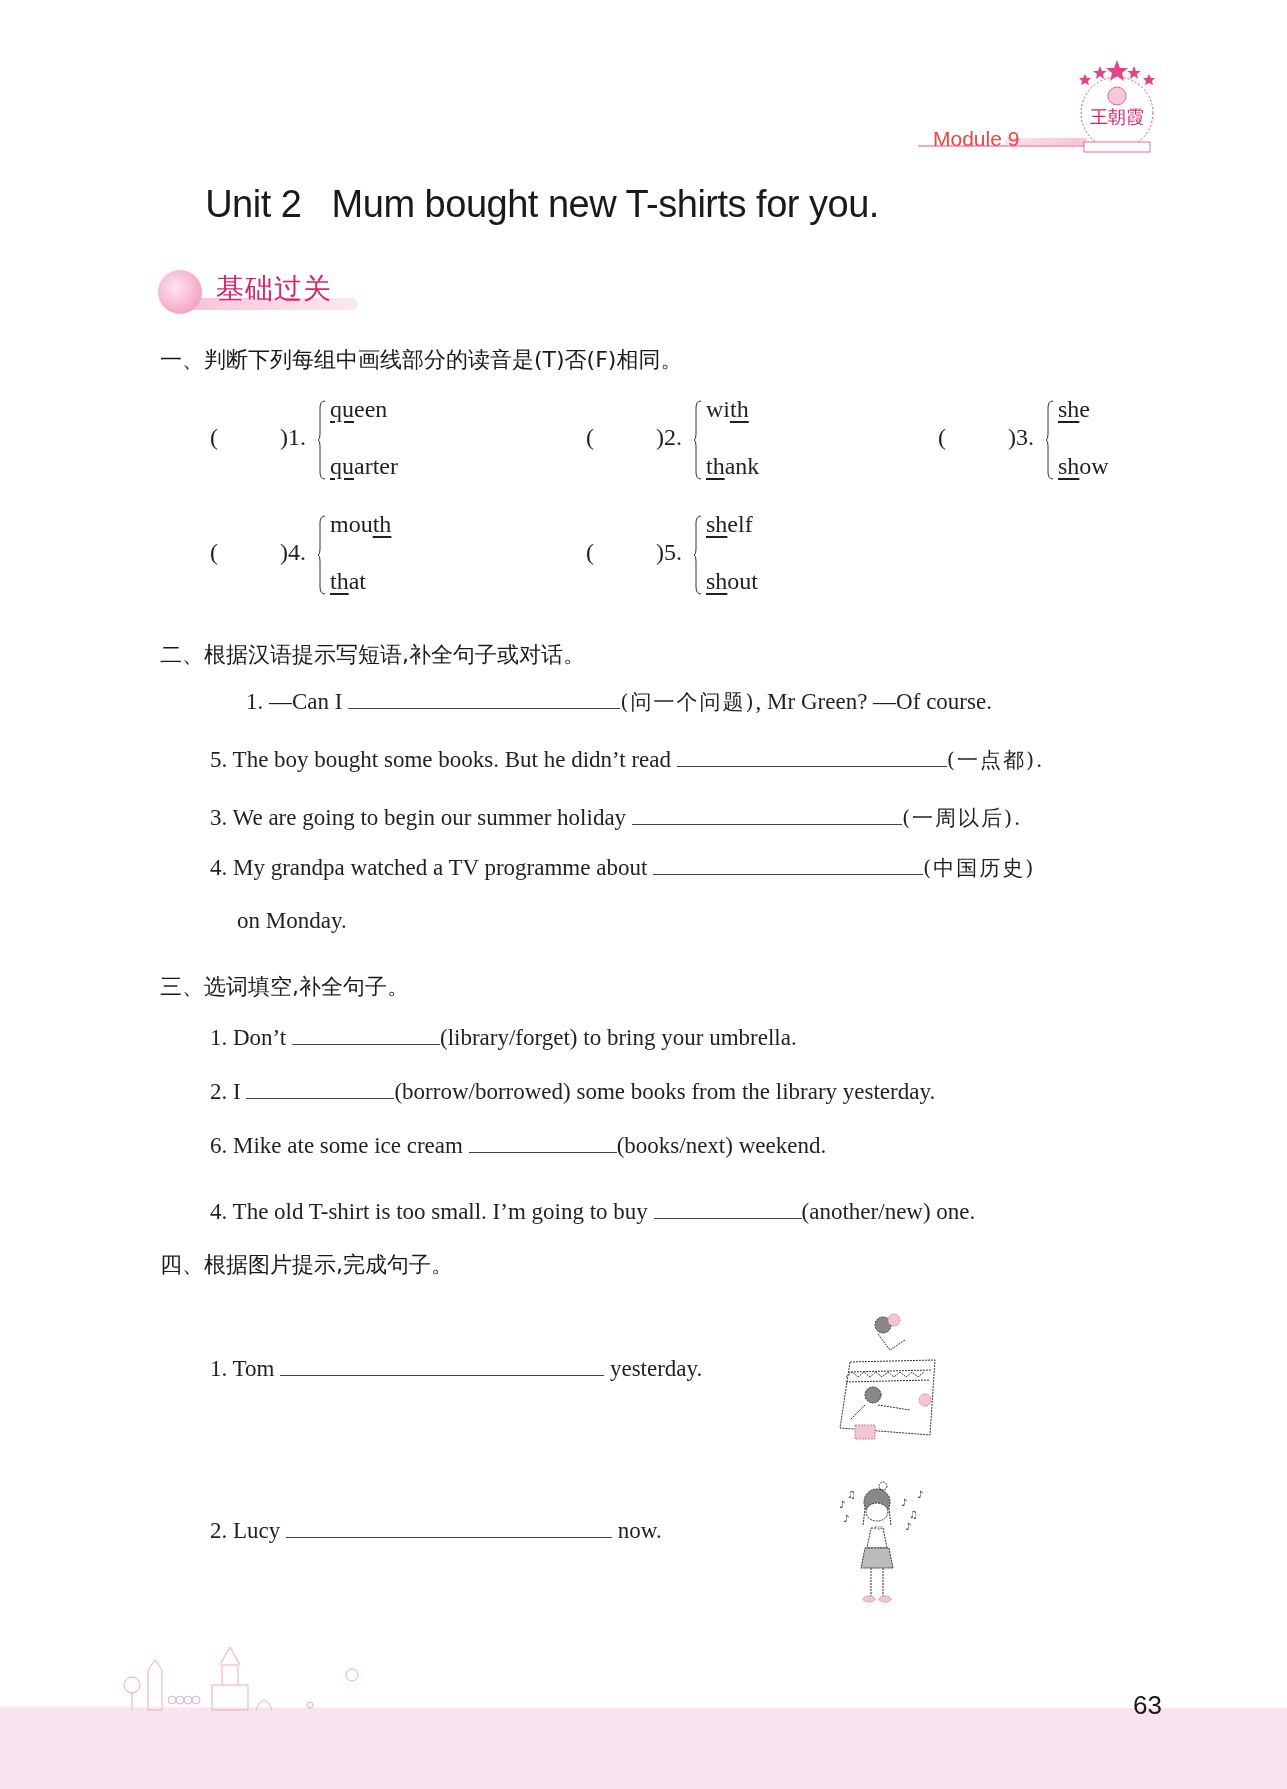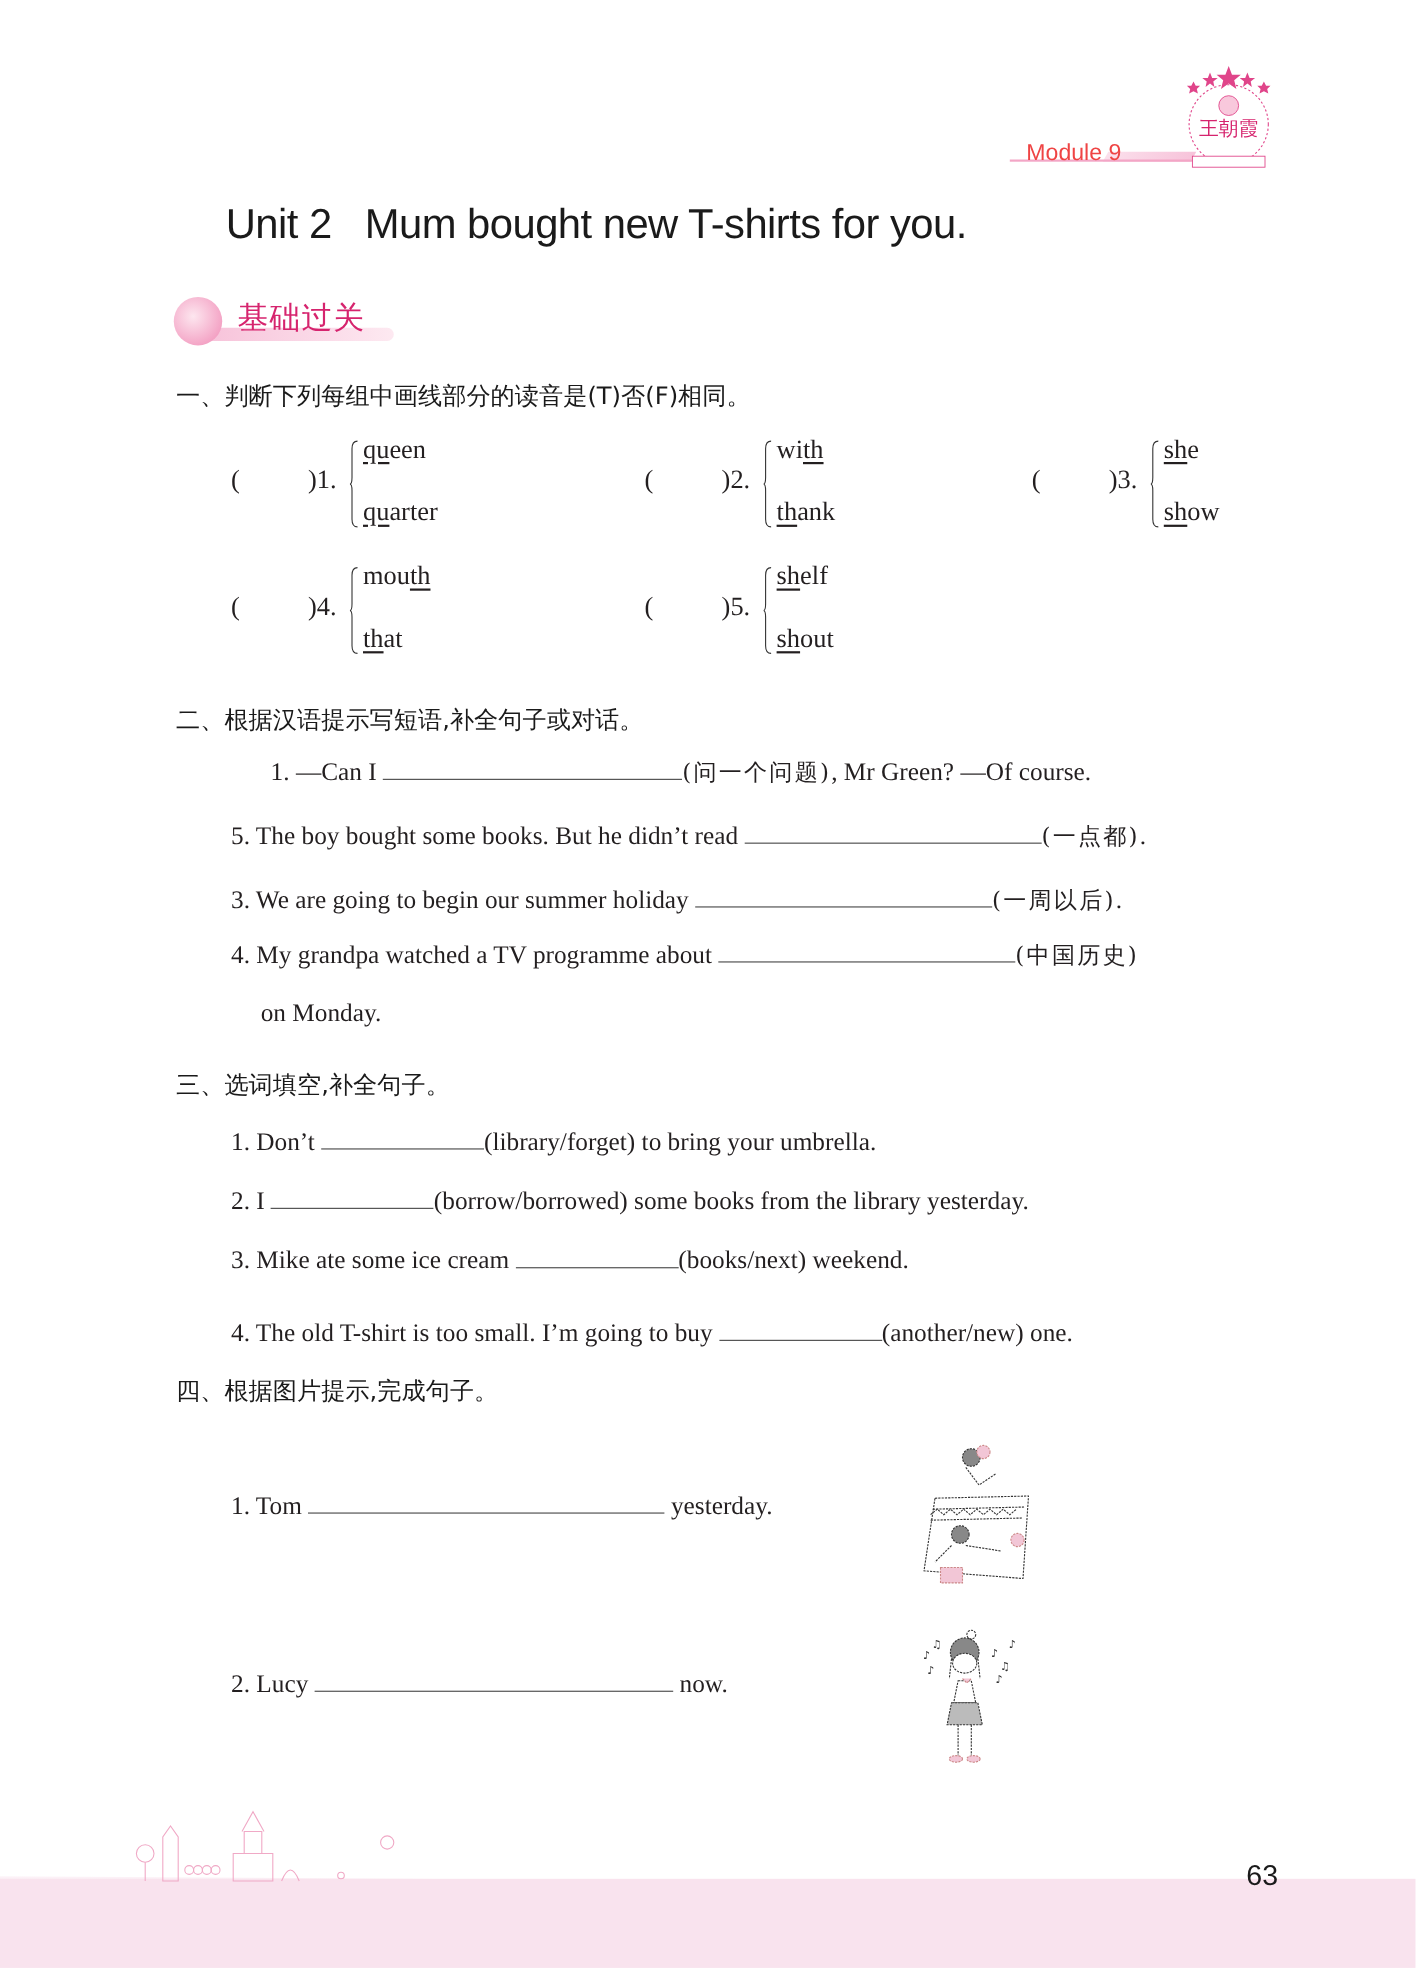--- a/index.html
+++ b/index.html
@@ -148,21 +148,21 @@
 
 <div class="abs heading" style="top:972px;">三、选词填空,补全句子。</div>
 
 <div class="abs q" style="left:210px; top:1024px;">
   <span>1. Don’t </span><span class="blank" style="width:148px;"></span><span>(library/forget)</span><span> to bring your umbrella.</span>
 </div>
 <div class="abs q" style="left:210px; top:1078px;">
   <span>2. I </span><span class="blank" style="width:148px;"></span><span>(borrow/borrowed)</span><span> some books from the library yesterday.</span>
 </div>
 <div class="abs q" style="left:210px; top:1132px;">
-  <span>3. Mike ate some ice cream </span><span class="blank" style="width:148px;"></span><span>(books/next)</span><span> weekend.</span>
+  <span>6. Mike ate some ice cream </span><span class="blank" style="width:148px;"></span><span>(books/next)</span><span> weekend.</span>
 </div>
 <div class="abs q" style="left:210px; top:1186px;margin-top:12px;">
   <span>4. The old T-shirt is too small. I’m going to buy </span><span class="blank" style="width:148px;"></span><span>(another/new)</span><span> one.</span>
 </div>
 
 <div class="abs heading" style="top:1250px;">四、根据图片提示,完成句子。</div>
 
 <div class="abs q" style="left:210px; top:1355px;">
   <span>1. Tom </span><span class="blank" style="width:324px;"></span><span> yesterday.</span>
 </div>

